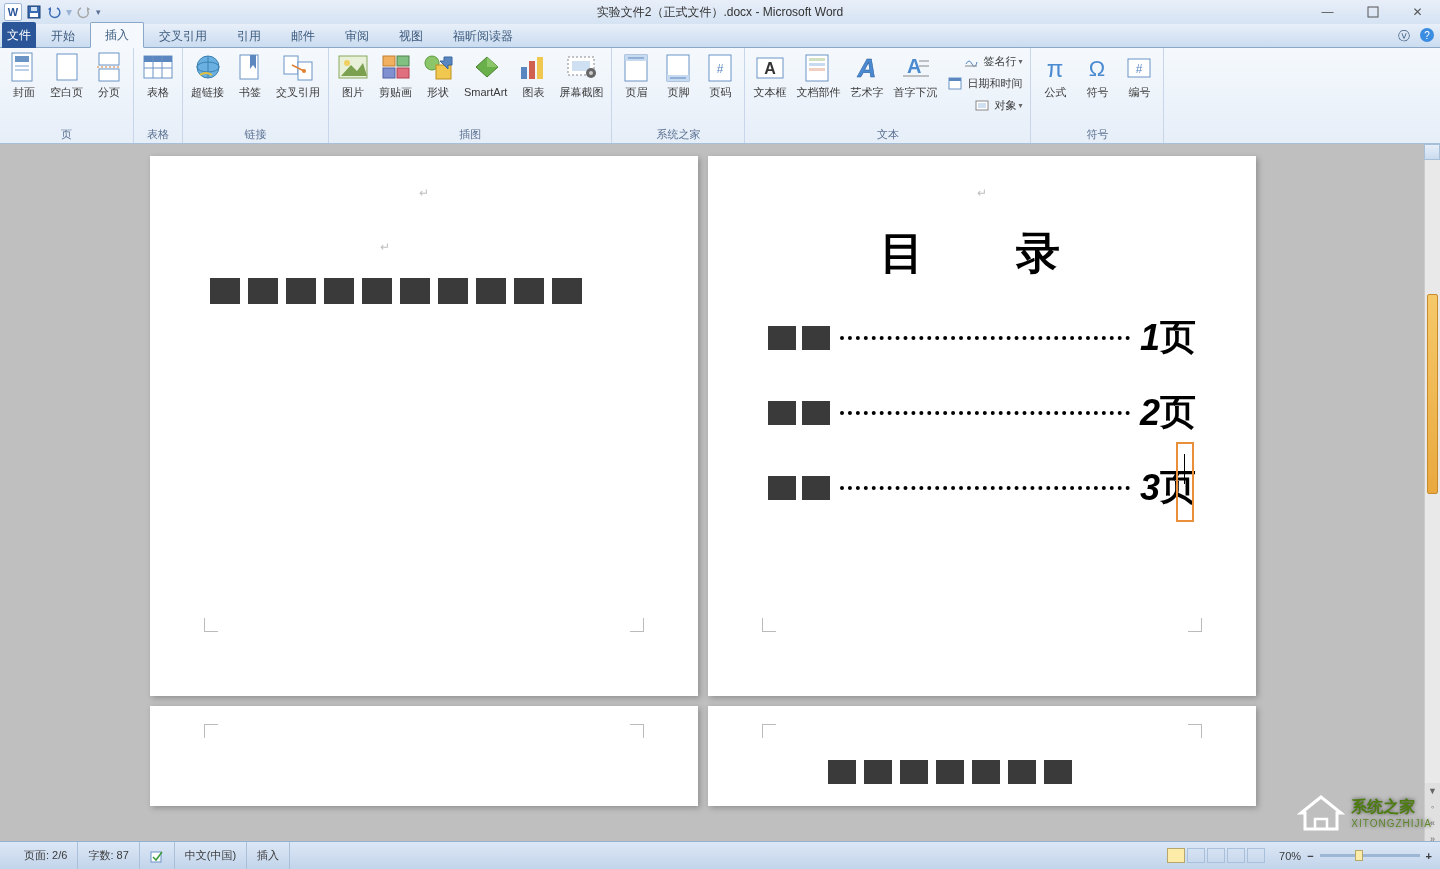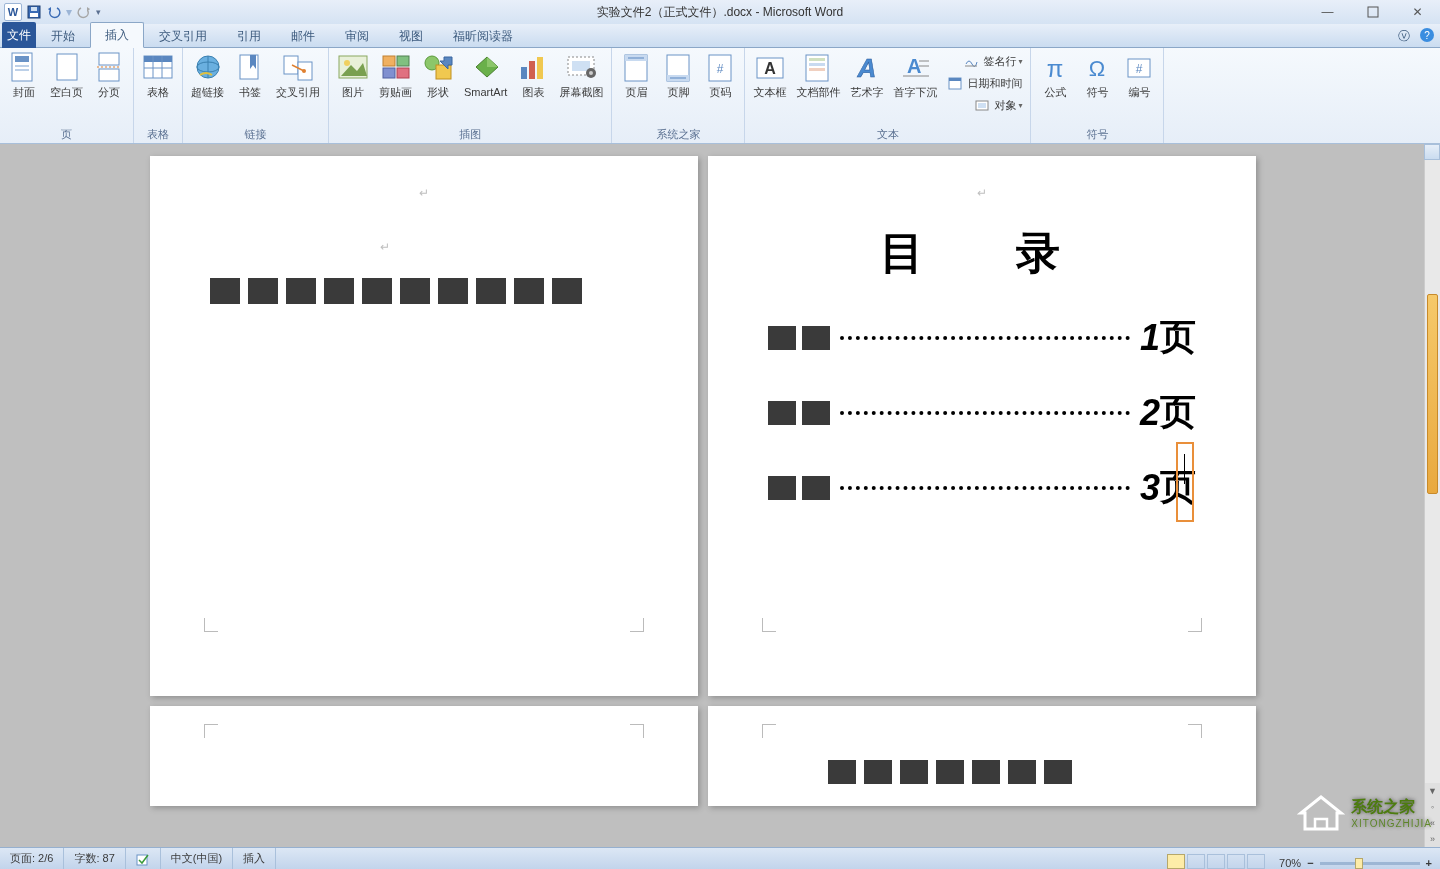--- a/index.html
+++ b/index.html
@@ -53,21 +53,21 @@
 .cursor-box { position:absolute; width:18px; height:80px; border:2px solid #e98f3a; right:62px; top:286px; }
 .cursor-box::after { content:""; position:absolute; left:6px; top:10px; width:1px; height:30px; background:#000; }
 
 
 .vscroll { position:absolute; top:144px; bottom:22px; right:0; width:16px; background:#e9e9e9; border-left:1px solid #ccc; }
 .vthumb { position:absolute; left:2px; right:2px; top:150px; height:200px; background:linear-gradient(#f6c96a,#e9a93f); border:1px solid #c88a2a; border-radius:2px; }
 .vbtn { position:absolute; left:0; right:0; height:16px; background:#e0e0e0; display:flex; align-items:center; justify-content:center; font-size:9px; color:#666; }
 .split-btn { position:absolute; right:0; top:144px; width:16px; height:16px; background:linear-gradient(#e6eef8,#cadcf0); border:1px solid #a8bfda; z-index:3; }
 
 
-.status { position:absolute; bottom:0; left:0; right:0; height:22px; background:linear-gradient(#dce7f5,#c2d4eb); border-top:1px solid #96b0cf; display:flex; align-items:flex-end; font-size:11px; color:#3a3a3a; }
+.status { position:absolute; bottom:0; left:0; right:0; height:28px; background:linear-gradient(#dce7f5,#c2d4eb); border-top:1px solid #96b0cf; display:flex; align-items:center; font-size:11px; color:#3a3a3a;padding-left:14px; }
 .status .cell { padding:0 10px; border-right:1px solid #a9c0db; height:100%; display:flex; align-items:center; gap:4px; }
 .status .spacer { flex:1; }
 .viewbtns { display:flex; gap:2px; padding:0 6px; align-items:center; }
 .vb { width:18px; height:15px; border:1px solid #b6a76a; background:#fdeca8; cursor:pointer; }
 .vb.off { background:transparent; border-color:#a9c0db; }
 .zoom { display:flex; align-items:center; gap:6px; padding:0 8px; }
 .zoom-track { width:100px; height:3px; background:#9db6d4; position:relative; }
 .zoom-thumb { position:absolute; top:-4px; left:35px; width:8px; height:11px; background:#fdeca8; border:1px solid #b6a76a; }
 
 

